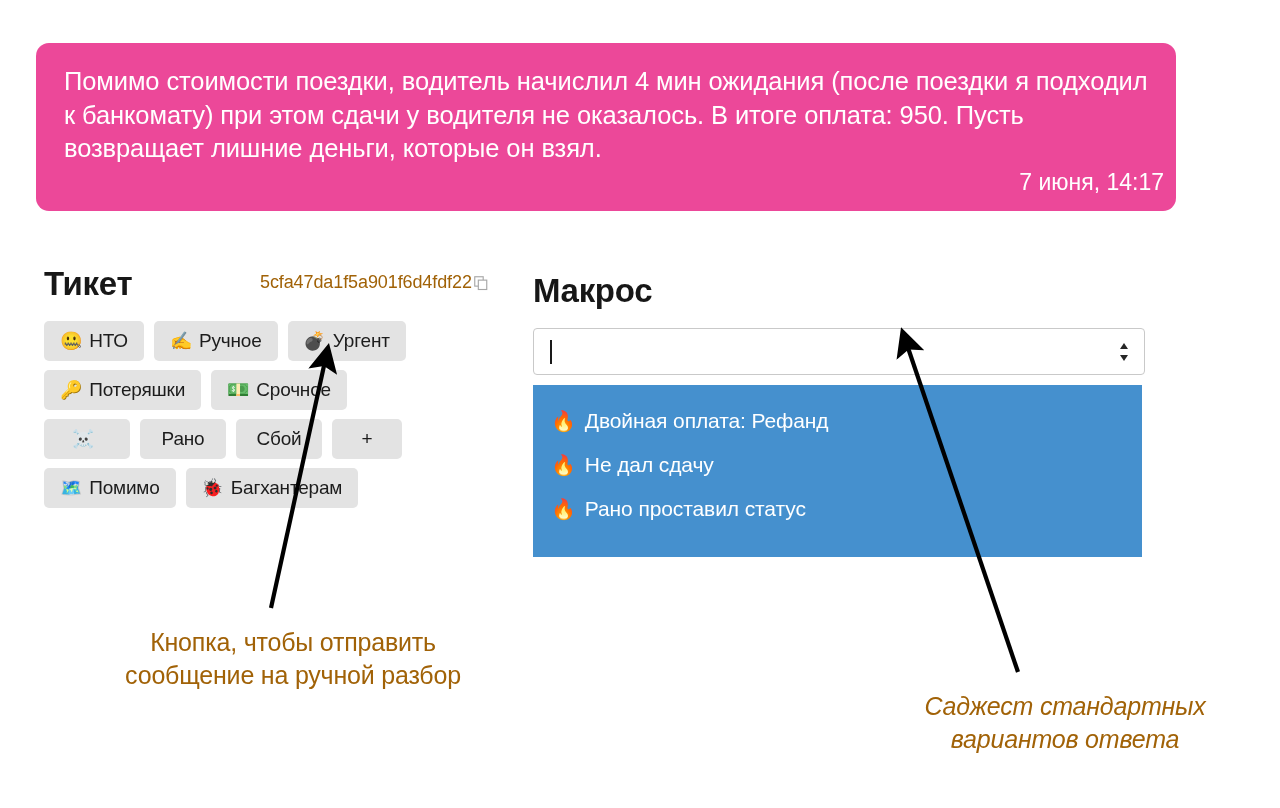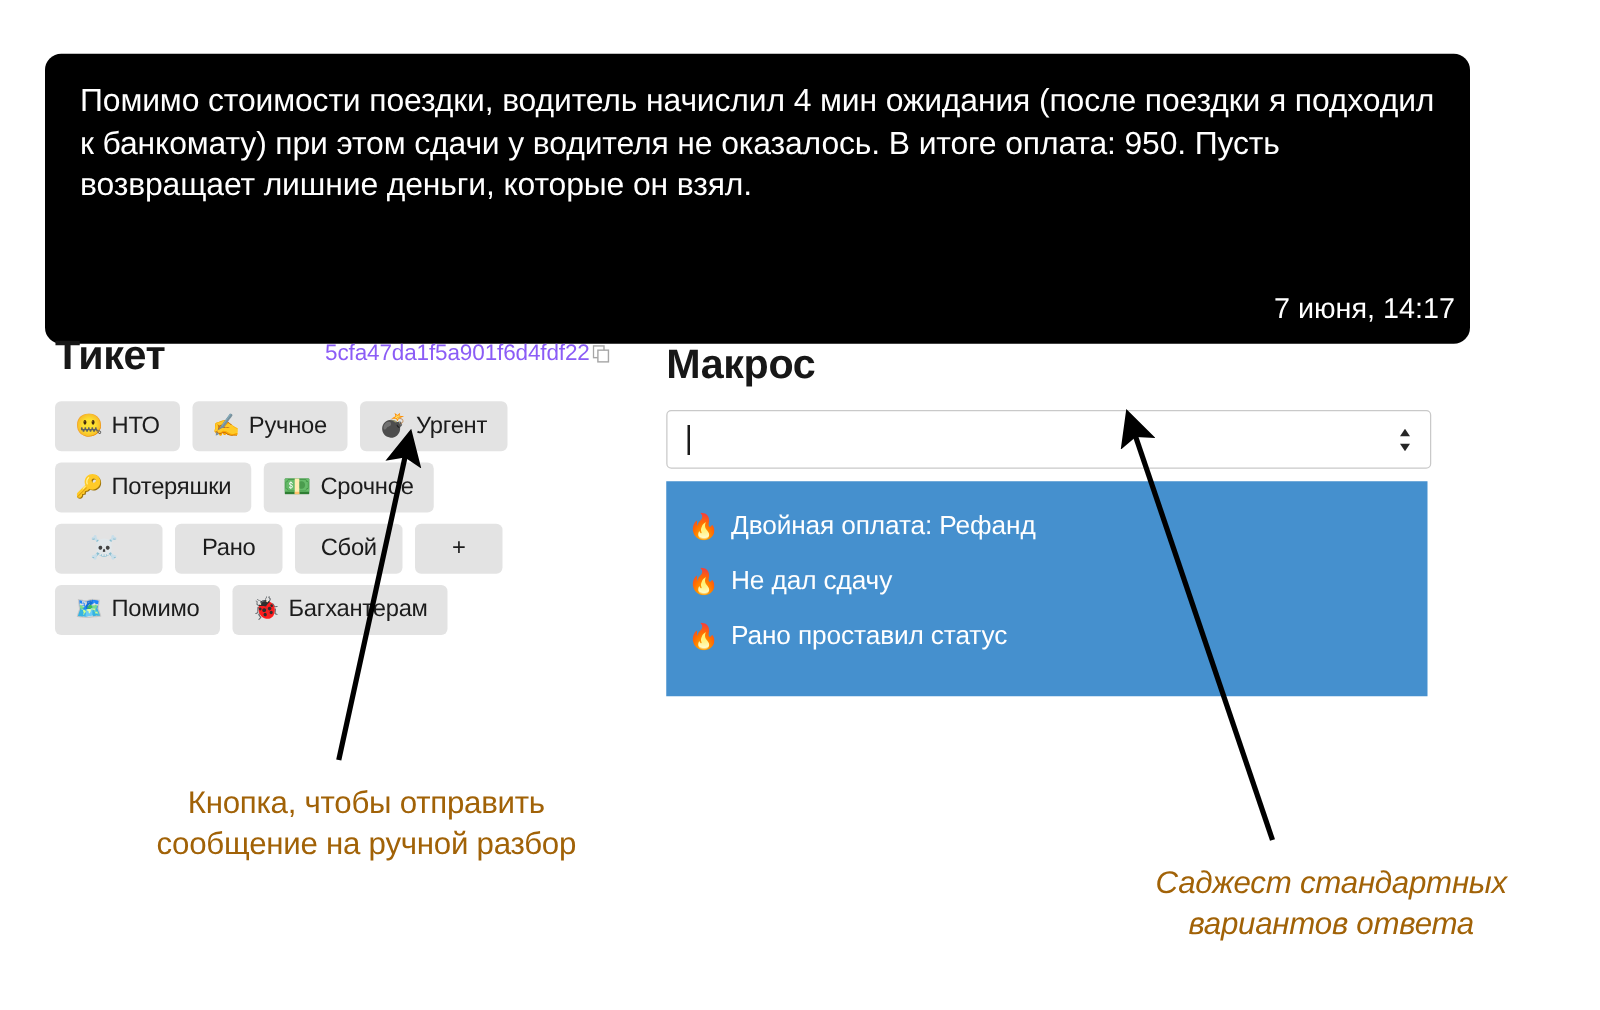--- a/index.html
+++ b/index.html
@@ -16,23 +16,23 @@
     color: #1a1a1a;
     -webkit-font-smoothing: antialiased;
   }
 
   
   .bubble {
     position: absolute;
     left: 36px;
     top: 43px;
     width: 1140px;
-    height: 232px;
+    height: 168px;
     box-sizing: border-box;
-    background: #000000;
+    background: #ec4899;
     border-radius: 13px;
     padding: 22px 28px 14px 28px;
   }
   .bubble-text {
     color: #ffffff;
     font-size: 25.5px;
     line-height: 33.5px;
     letter-spacing: -0.1px;
     white-space: pre-wrap;
   }
@@ -73,21 +73,21 @@
   .ticket-hash-wrap {
     position: absolute;
     left: 216px;
     top: 7px;
     display: flex;
     align-items: center;
     gap: 2px;
   }
   .ticket-hash {
     font-size: 18px;
-    color: #8b5cf6;
+    color: #a16207;
     letter-spacing: -0.1px;
   }
   .copy-icon {
     display: inline-block;
     width: 15px;
     height: 15px;
     position: relative;
     top: 1px;
   }
   .copy-icon svg { display: block; }

